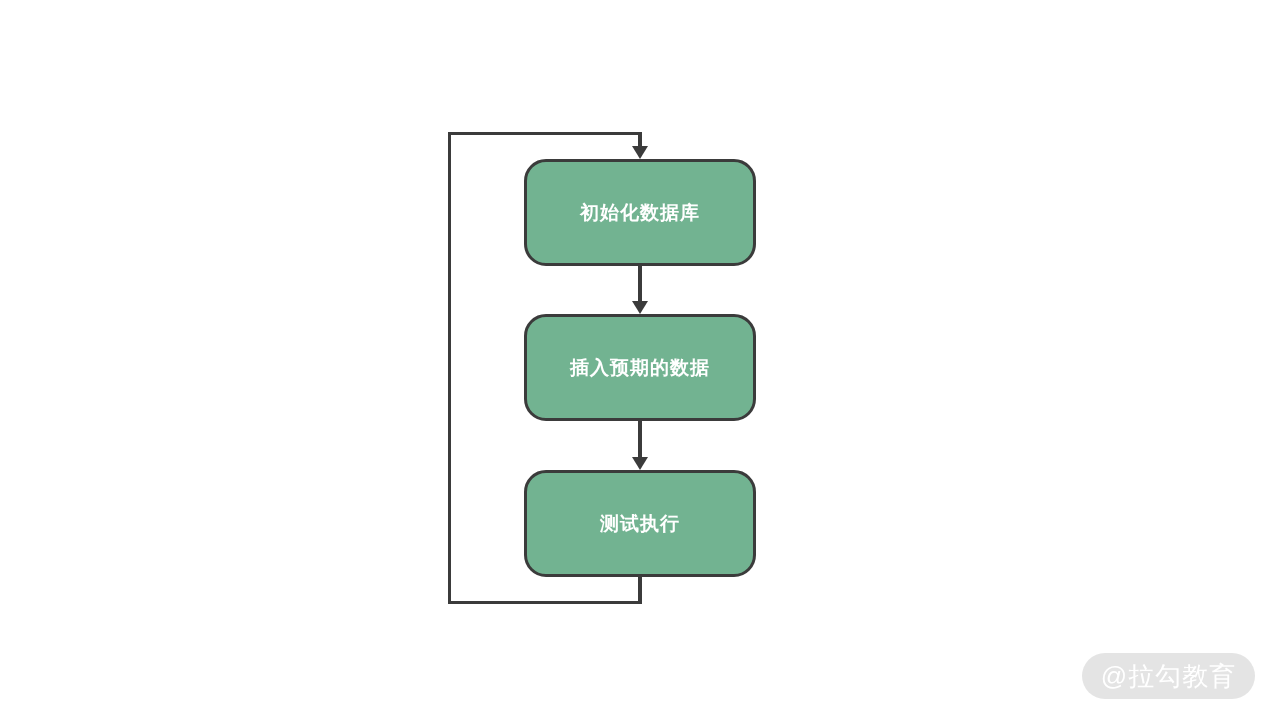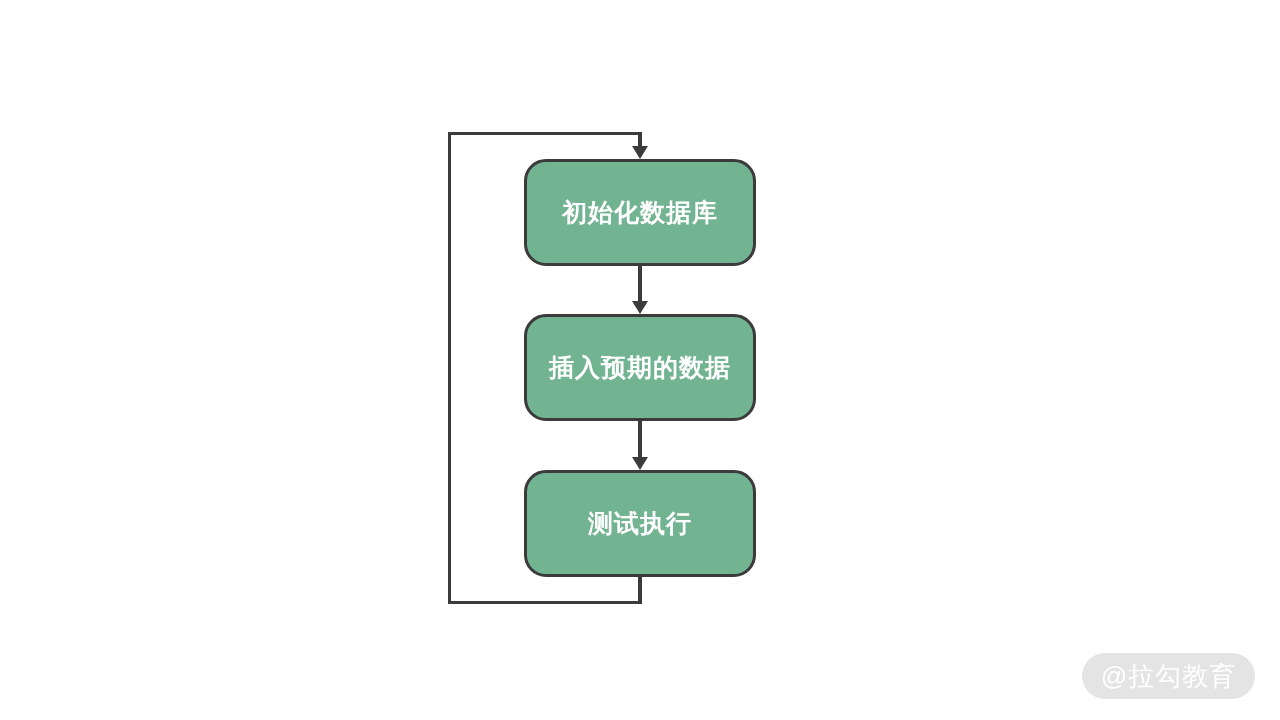--- a/index.html
+++ b/index.html
@@ -39,21 +39,21 @@
     width:232px;
     height:107px;
     box-sizing:border-box;
     background:var(--node-fill);
     border:3.5px solid var(--line-color);
     border-radius:22px;
     display:flex;
     align-items:center;
     justify-content:center;
     color:var(--node-text);
-    font-size:25px;
+    font-size:19px;
     font-weight:700;
     letter-spacing:1px;
   }
   .node-1{top:159px;}
   .node-2{top:314px;align-items:center;}
   .node-3{top:470px;align-items:center;}
   .vline{
     position:absolute;
     width:3.5px;
     background:var(--line-color);

